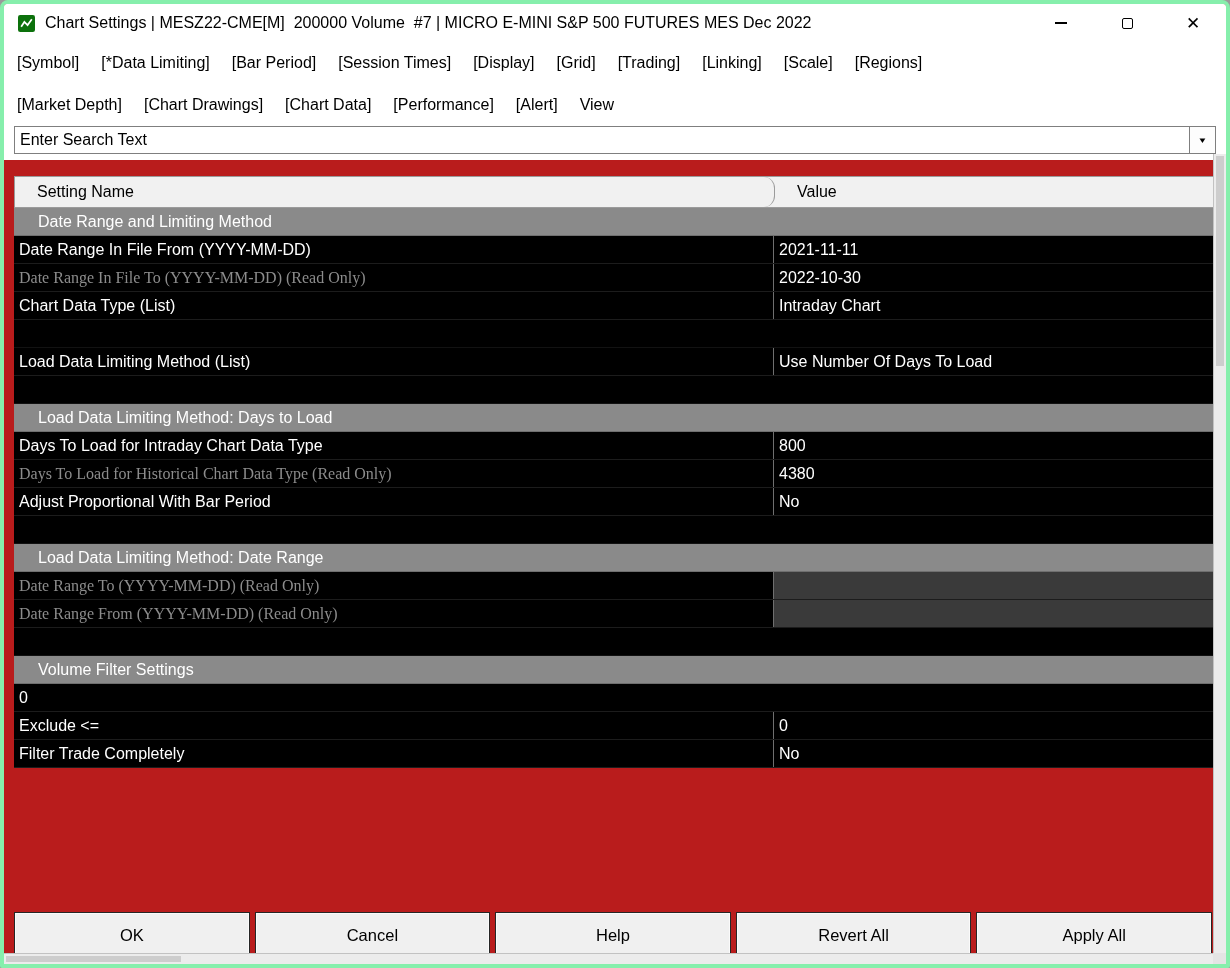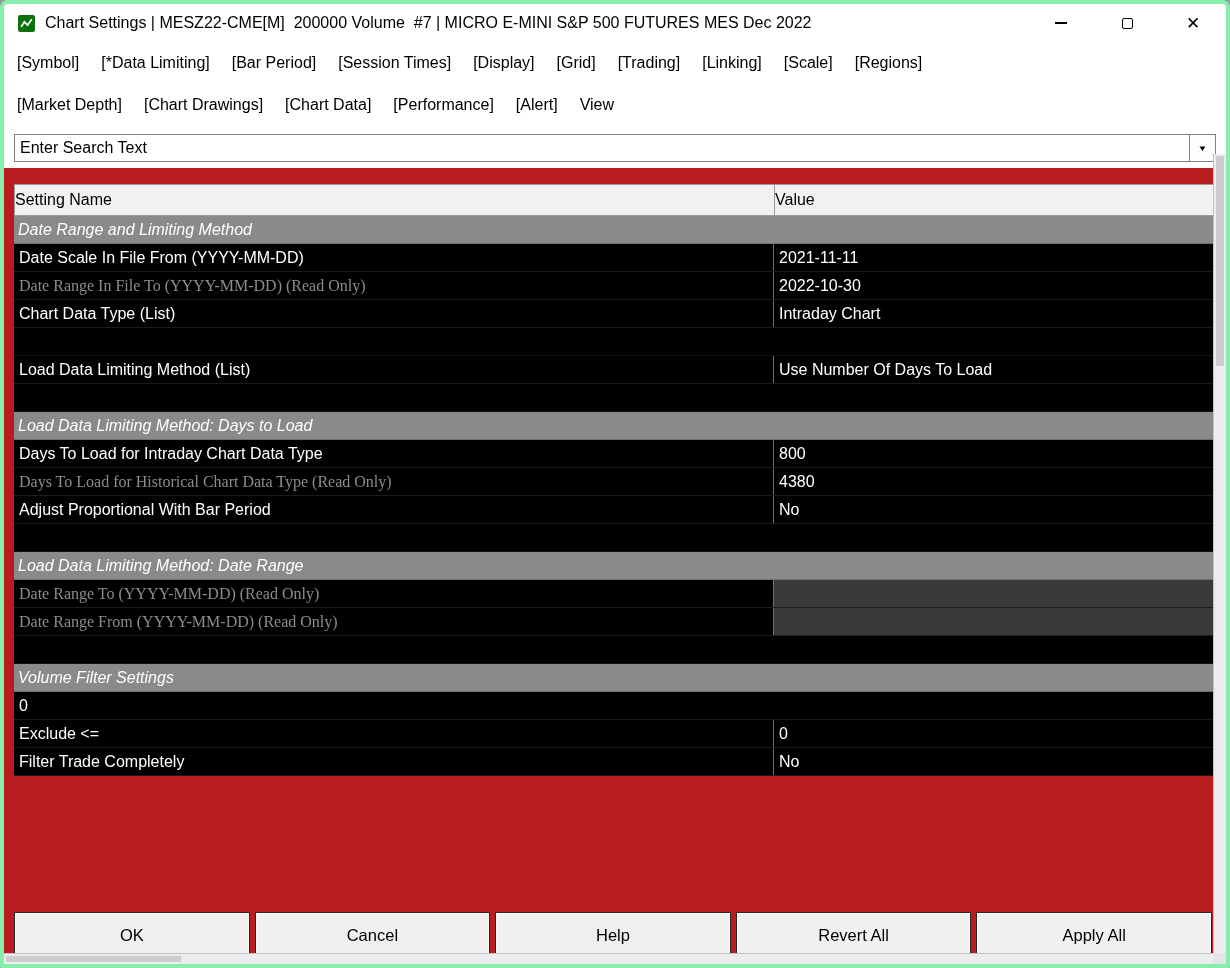--- a/index.html
+++ b/index.html
@@ -21,35 +21,35 @@
   .win-controls { margin-left: auto; display: flex; align-self: stretch; }
   .win-btn { width: 66px; display: flex; align-items: center; justify-content: center; cursor: default; }
   .min-glyph { display: block; width: 12px; height: 0; border-top: 2px solid #000; }
   .max-glyph { display: block; width: 11px; height: 11px; border: 1.6px solid #000; border-radius: 2px; }
   .close-glyph { font-size: 17px; color: #000; line-height: 1; }
 
   .menubar { background: #fff; padding: 8px 13px 6px; display: flex; flex-direction: column; gap: 16px; }
   .menu-row { display: flex; gap: 22px; font-size: 16px; color: #000; line-height: 26px; white-space: nowrap; }
   .menu-item { cursor: default; }
 
-  .search-wrap { margin: 10px 10px 2px; height: 28px; border: 1px solid #7f7f7f; background: #fff; display: flex; align-items: stretch; }
+  .search-wrap { margin: 2px 10px 2px; height: 28px; border: 1px solid #7f7f7f; background: #fff; display: flex; align-items: stretch; }
   .search-input { flex: 1; border: none; outline: none; padding: 0 0 0 5px; font-size: 16px; font-family: inherit; color: #000; background: transparent; }
   .search-input::placeholder { color: #000; opacity: 1; }
   .search-drop { width: 26px; border-left: 1px solid #7f7f7f; display: flex; align-items: center; justify-content: center; background: #fdfdfd; cursor: default; }
   .drop-arrow { font-size: 10px; color: #000; transform: scaleY(0.8); }
 
   
   .settings-table { margin: 16px 12px 0 10px; }
   .table-header { display: flex; height: 32px; background: #f1f1f1; border: 1px solid #9b9b9b; color: #000; font-size: 16px; }
-  .th { display: flex; align-items: center; padding-left: 0; height: 100%; }
+  .th { display: flex; align-items: center; padding-left: 22px; height: 100%; border-radius: 11px; }
   .th-label { width: 760px; border-right: 1px solid #9b9b9b; }
   .th-value { flex: 1; }
 
   .row { height: 28px; display: flex; align-items: stretch; font-size: 16px; color: #fff; }
-  .row.section { background: #8a8a8a; color: #fff; align-items: center; padding-left: 4px; border-bottom: 1px solid #6f6f6f; font-style: italic; }
+  .row.section { background: #8a8a8a; color: #fff; align-items: center; padding-left: 24px; border-bottom: 1px solid #6f6f6f; }
   .row.blank { background: #000; border-bottom: 1px solid #121212; }
   .row.setting { background: #000; border-bottom: 1px solid #1c1c1c; }
   .cell { display: flex; align-items: center; padding-left: 5px; }
   .cell.label { width: 760px; border-right: 1px solid #6f6f6f; }
   .cell.value { flex: 1; }
   .row.readonly .cell.label { color: #8c8c8c; font-family: Liberation Serif, serif; }
   .cell.value.dim { background: #3a3a3a; }
 
   
   .button-row { position: absolute; left: 10px; right: 14px; top: 908px; height: 47px; display: flex; gap: 5px; }
@@ -123,21 +123,21 @@
   </div>
 
   <div class="settings-table">
     <div class="table-header">
       <div class="th th-label">Setting Name</div>
       <div class="th th-value">Value</div>
     </div>
     <div id="rows">
         <div class="row section">Date Range and Limiting Method</div>
         <div class="row setting">
-          <div class="cell label">Date Scale In File From (YYYY-MM-DD)</div>
+          <div class="cell label">Date Range In File From (YYYY-MM-DD)</div>
           <div class="cell value">2021-11-11</div>
         </div>
         <div class="row setting readonly">
           <div class="cell label">Date Range In File To (YYYY-MM-DD) (Read Only)</div>
           <div class="cell value">2022-10-30</div>
         </div>
         <div class="row setting">
           <div class="cell label">Chart Data Type (List)</div>
           <div class="cell value">Intraday Chart</div>
         </div>

